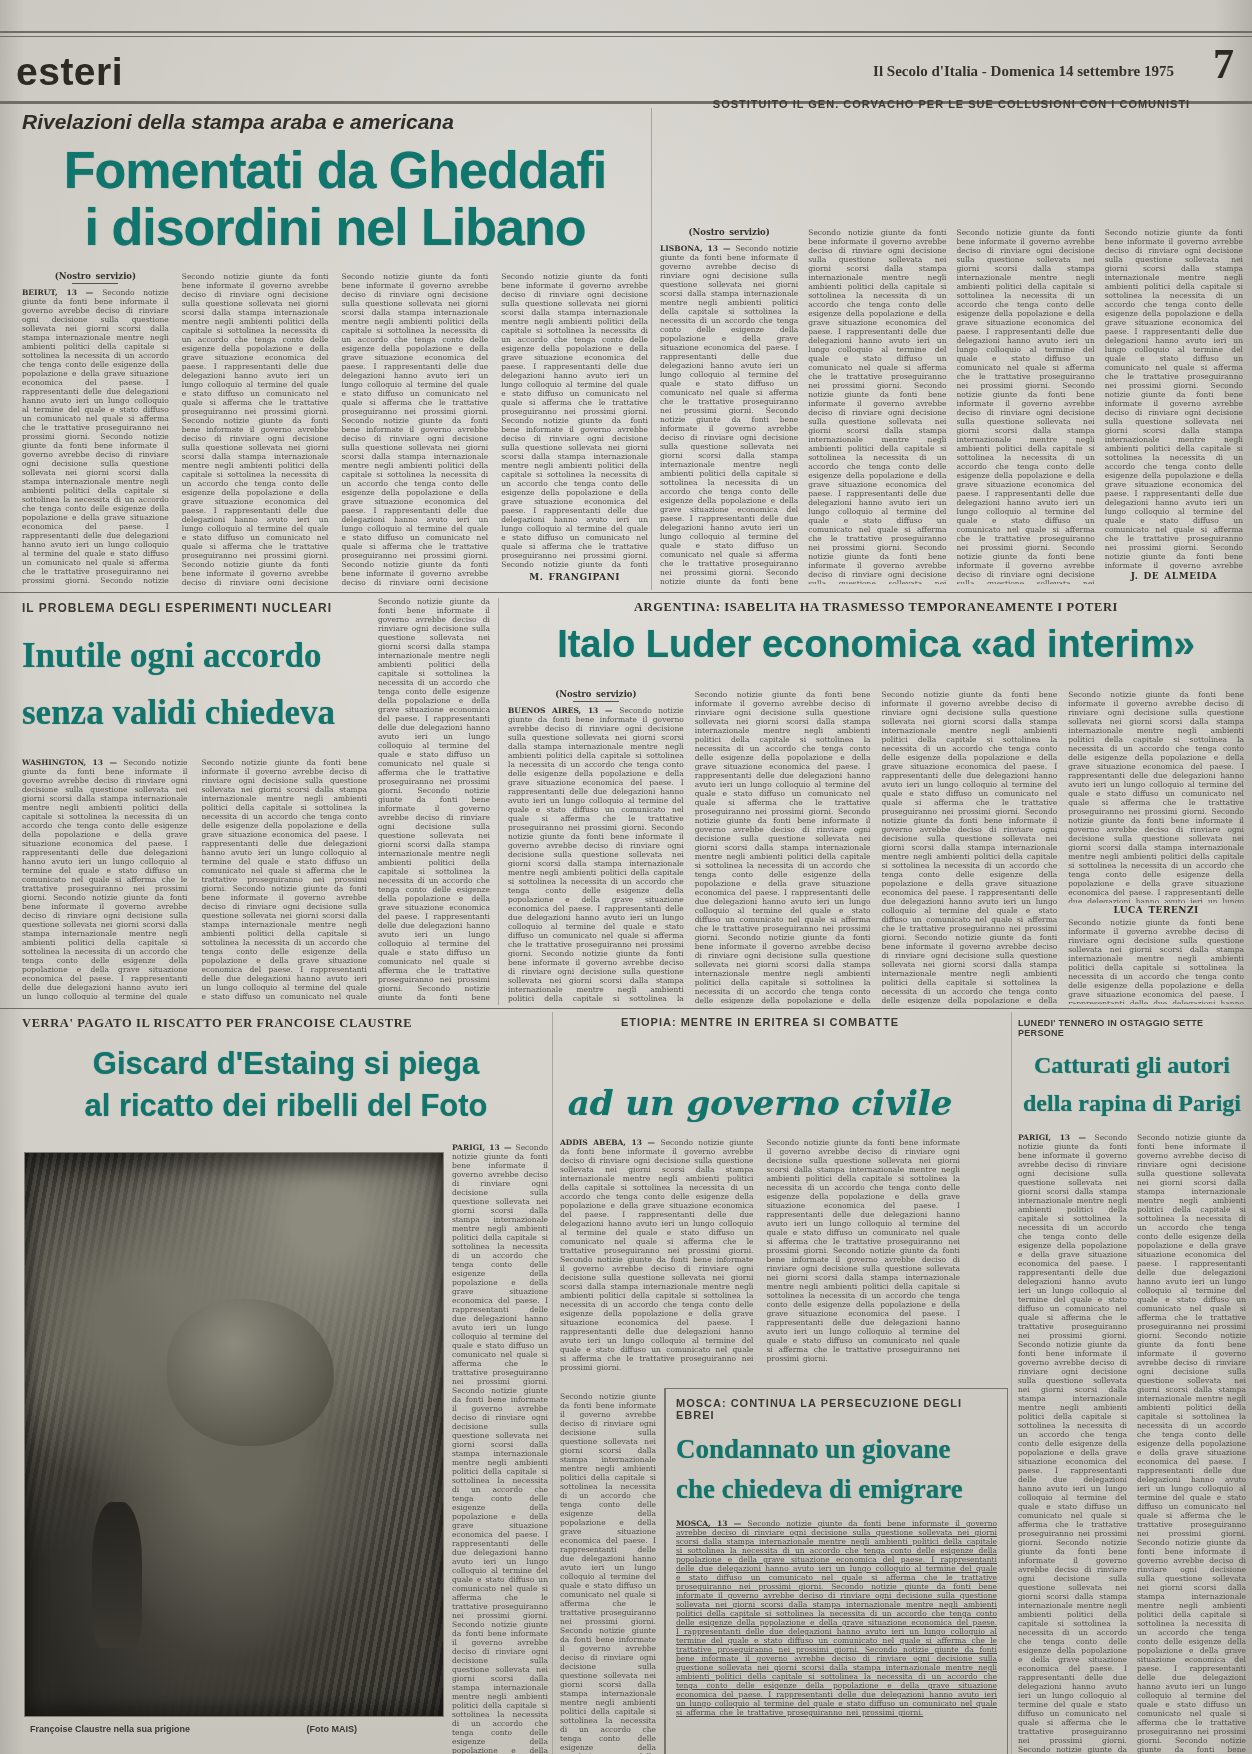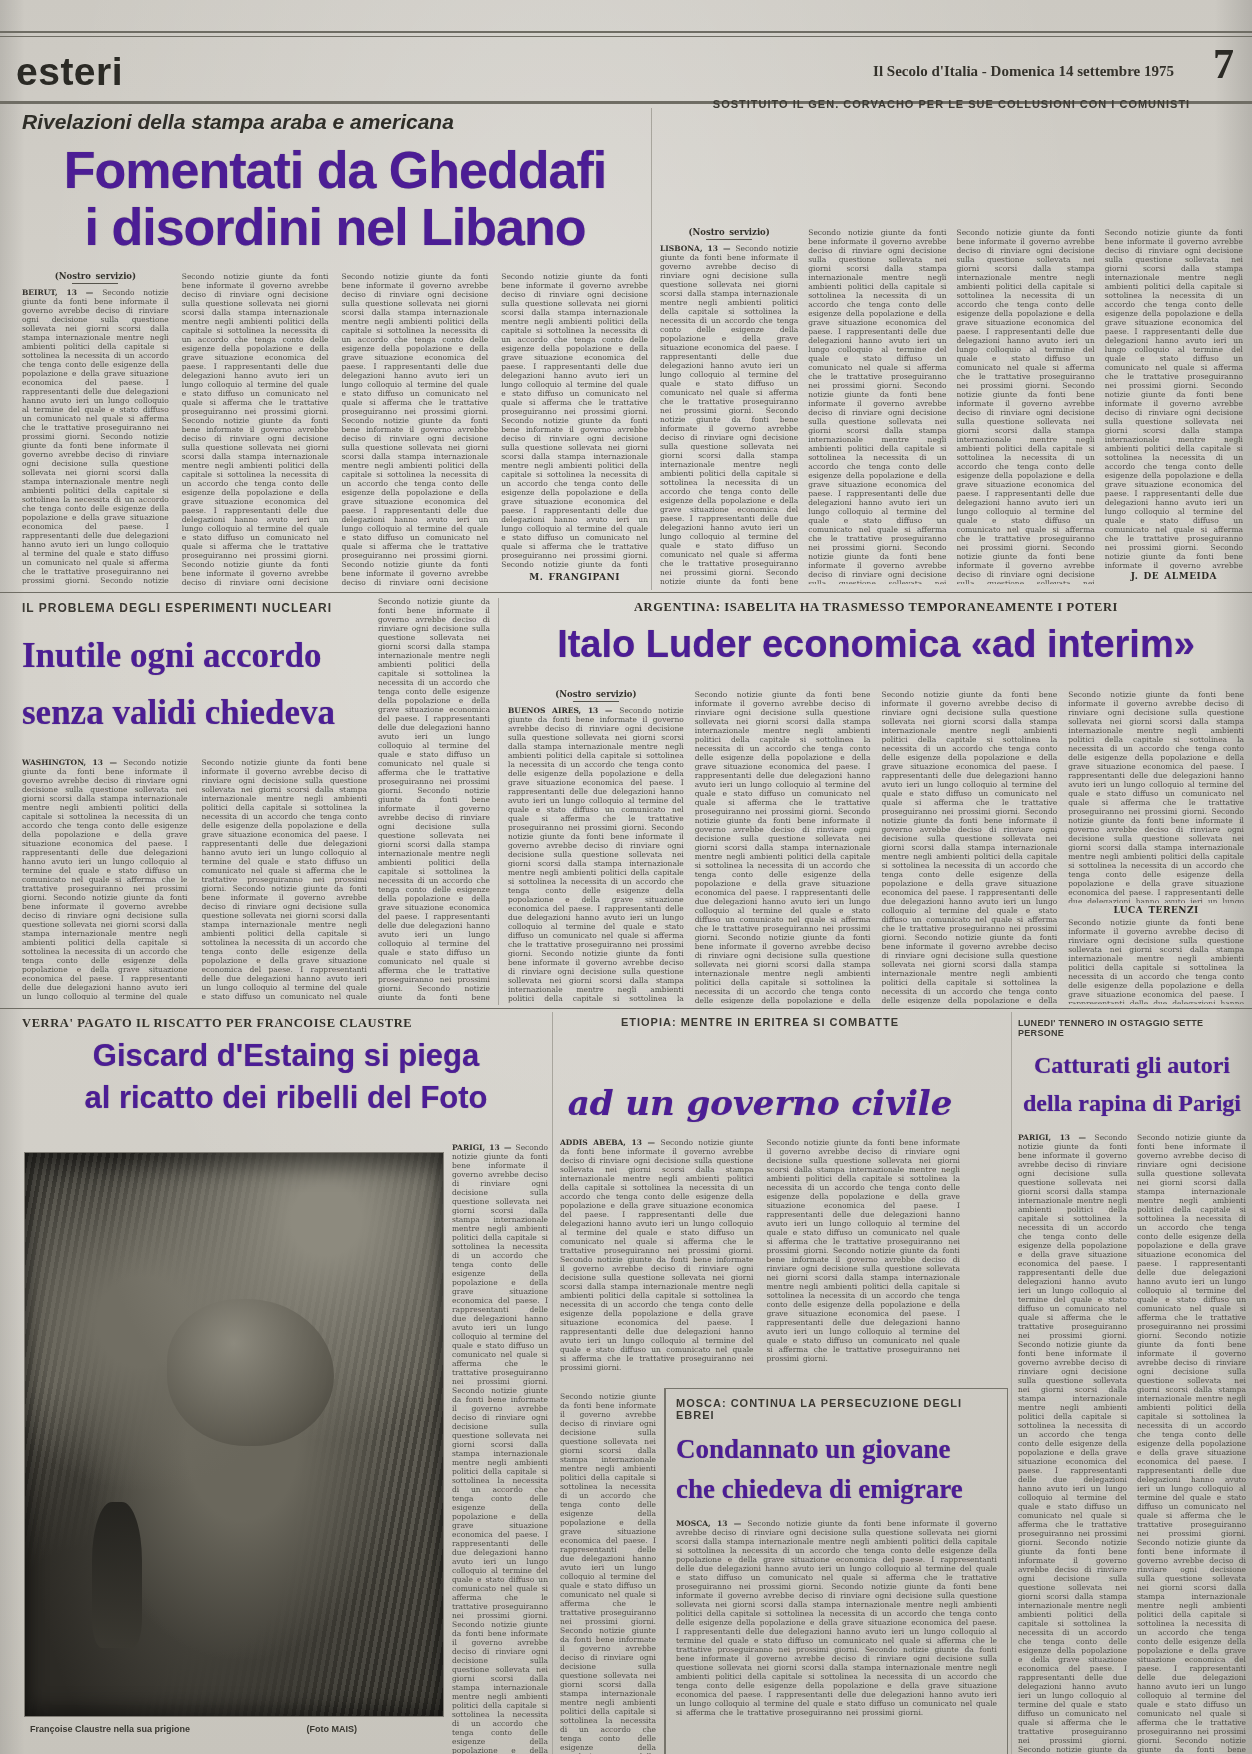--- a/index.html
+++ b/index.html
@@ -23,21 +23,21 @@
   .masthead{font-family:"Liberation Serif",serif;font-weight:bold;font-size:15px;color:#35332c;}
   .pagenum{font-family:"Liberation Serif",serif;font-weight:bold;font-size:42px;color:#2b2a25;}
 
   
   .kick-italic{font-family:"Liberation Sans",sans-serif;font-weight:bold;font-style:italic;font-size:21px;color:#2f2e28;}
   .kick-sans{font-family:"Liberation Sans",sans-serif;font-weight:bold;font-size:11px;letter-spacing:1px;color:#3c3a33;}
   .kick-serif{font-family:"Liberation Serif",serif;font-weight:bold;font-size:12.5px;letter-spacing:.6px;color:#33312a;}
   .center{text-align:center;}
 
   
-  .hl{color:#4c1d95;text-shadow:0 0 1px rgba(20,20,18,.45);}
+  .hl{color:#0f766e;text-shadow:0 0 1px rgba(20,20,18,.45);}
   .hl-sans{font-family:"Liberation Sans",sans-serif;font-weight:bold;}
   .hl-serif{font-family:"Liberation Serif",serif;font-weight:bold;}
   .hl-sitalic{font-family:"DejaVu Serif",serif;font-weight:bold;font-style:italic;}
 
   
   .cols{position:absolute;display:flex;}
   .col{
     font-family:"DejaVu Serif",serif;font-size:7.5px;line-height:9px;color:#4b4943;
     text-align:justify;overflow:hidden;filter:blur(.35px);word-spacing:1.5px;
     display:flex;flex-direction:column;
@@ -174,21 +174,21 @@
     <div class="fill">Secondo notizie giunte da fonti bene informate il governo avrebbe deciso di rinviare ogni decisione sulla questione sollevata nei giorni scorsi dalla stampa internazionale mentre negli ambienti politici della capitale si sottolinea la necessita di un accordo che tenga conto delle esigenze della popolazione e della grave situazione economica del paese. I rappresentanti delle due delegazioni hanno avuto ieri un lungo colloquio al termine del quale e stato diffuso un comunicato nel quale si afferma che le trattative proseguiranno nei prossimi giorni. Secondo notizie giunte da fonti bene informate il governo avrebbe deciso di rinviare ogni decisione sulla questione sollevata nei giorni scorsi dalla stampa internazionale mentre negli ambienti politici della capitale si sottolinea la necessita di un accordo che tenga conto delle esigenze della popolazione e della grave situazione economica del paese. I rappresentanti delle due delegazioni hanno avuto ieri un lungo colloquio al termine del quale e stato diffuso un comunicato nel quale si afferma che le trattative proseguiranno nei prossimi giorni. </div>
     <div class="sig">LUCA TERENZI</div>
     <div class="fillfix" style="height:86px;">Secondo notizie giunte da fonti bene informate il governo avrebbe deciso di rinviare ogni decisione sulla questione sollevata nei giorni scorsi dalla stampa internazionale mentre negli ambienti politici della capitale si sottolinea la necessita di un accordo che tenga conto delle esigenze della popolazione e della grave situazione economica del paese. I rappresentanti delle due delegazioni hanno avuto ieri un lungo colloquio al termine del quale e stato diffuso un comunicato nel quale si afferma che le trattative proseguiranno nei prossimi giorni. </div>
   </div>
 </div>
 
 <div class="rule-h" style="left:0;top:1008px;width:1252px;height:1px;"></div>
 
 <div class="abs" style="left:22px;top:1016px;width:528px;">
   <div class="kick-serif">VERRA' PAGATO IL RISCATTO PER FRANCOISE CLAUSTRE</div>
-  <div class="hl hl-sans center" style="font-size:31px;line-height:42px;margin-top:4px;">
+  <div class="hl hl-sans center" style="font-size:31px;line-height:42px;margin-top:12px;">
     <span>Giscard d'Estaing si piega</span><br>
     <span>al ricatto dei ribelli del Foto</span>
   </div>
 </div>
 <div class="photo" style="left:24px;top:1152px;width:418px;height:563px;">
   <div class="photo-rock"></div>
   <div class="photo-figure"></div>
 </div>
 <div class="abs caption" style="left:30px;top:1724px;width:327px;">
   <span>Françoise Claustre nella sua prigione</span>
@@ -221,21 +221,21 @@
       <div class="fill">Secondo notizie giunte da fonti bene informate il governo avrebbe deciso di rinviare ogni decisione sulla questione sollevata nei giorni scorsi dalla stampa internazionale mentre negli ambienti politici della capitale si sottolinea la necessita di un accordo che tenga conto delle esigenze della popolazione e della grave situazione economica del paese. I rappresentanti delle due delegazioni hanno avuto ieri un lungo colloquio al termine del quale e stato diffuso un comunicato nel quale si afferma che le trattative proseguiranno nei prossimi giorni. Secondo notizie giunte da fonti bene informate il governo avrebbe deciso di rinviare ogni decisione sulla questione sollevata nei giorni scorsi dalla stampa internazionale mentre negli ambienti politici della capitale si sottolinea la necessita di un accordo che tenga conto delle esigenze della popolazione e della grave situazione economica del paese. I rappresentanti delle due delegazioni hanno avuto ieri un lungo colloquio al termine del quale e stato diffuso un comunicato nel quale si afferma che le trattative proseguiranno nei prossimi giorni. Secondo notizie giunte da fonti bene informate il governo avrebbe deciso di rinviare ogni decisione sulla questione sollevata nei giorni scorsi dalla stampa internazionale mentre negli ambienti politici della capitale si sottolinea la necessita di un accordo che tenga conto delle esigenze della popolazione e della grave situazione economica del paese. I rappresentanti delle due delegazioni hanno avuto ieri un lungo colloquio al termine del quale e stato diffuso un comunicato nel quale si afferma che le trattative proseguiranno nei prossimi giorni. </div>
     </div>
 </div>
 
 <div class="abs boxed" style="left:664px;top:1388px;width:344px;height:366px;">
   <div class="kick-sans" style="font-size:11px;">MOSCA: CONTINUA LA PERSECUZIONE DEGLI EBREI</div>
   <div class="hl hl-serif" style="font-size:27px;line-height:40px;margin-top:8px;">
     <span>Condannato un giovane</span><br>
     <span>che chiedeva di emigrare</span>
   </div>
-  <div class="col" style="height:215px;margin-top:10px;">
+  <div class="col" style="height:215px;margin-top:10px;text-decoration:underline;">
     <div class="fill"><b class="dl">MOSCA, 13 — </b><span>Secondo notizie giunte da fonti bene informate il governo avrebbe deciso di rinviare ogni decisione sulla questione sollevata nei giorni scorsi dalla stampa internazionale mentre negli ambienti politici della capitale si sottolinea la necessita di un accordo che tenga conto delle esigenze della popolazione e della grave situazione economica del paese. I rappresentanti delle due delegazioni hanno avuto ieri un lungo colloquio al termine del quale e stato diffuso un comunicato nel quale si afferma che le trattative proseguiranno nei prossimi giorni. Secondo notizie giunte da fonti bene informate il governo avrebbe deciso di rinviare ogni decisione sulla questione sollevata nei giorni scorsi dalla stampa internazionale mentre negli ambienti politici della capitale si sottolinea la necessita di un accordo che tenga conto delle esigenze della popolazione e della grave situazione economica del paese. I rappresentanti delle due delegazioni hanno avuto ieri un lungo colloquio al termine del quale e stato diffuso un comunicato nel quale si afferma che le trattative proseguiranno nei prossimi giorni. Secondo notizie giunte da fonti bene informate il governo avrebbe deciso di rinviare ogni decisione sulla questione sollevata nei giorni scorsi dalla stampa internazionale mentre negli ambienti politici della capitale si sottolinea la necessita di un accordo che tenga conto delle esigenze della popolazione e della grave situazione economica del paese. I rappresentanti delle due delegazioni hanno avuto ieri un lungo colloquio al termine del quale e stato diffuso un comunicato nel quale si afferma che le trattative proseguiranno nei prossimi giorni. </span></div>
   </div>
 </div>
 
 <div class="rule-v" style="left:1011px;top:1012px;height:742px;"></div>
 <div class="abs" style="left:1018px;top:1018px;width:228px;">
   <div class="kick-sans" style="font-size:9px;letter-spacing:.3px;">LUNEDI' TENNERO IN OSTAGGIO SETTE PERSONE</div>
   <div class="hl hl-serif center" style="font-size:24px;line-height:38px;margin-top:8px;">
     <span>Catturati gli autori</span><br>
     <span>della rapina di Parigi</span>

